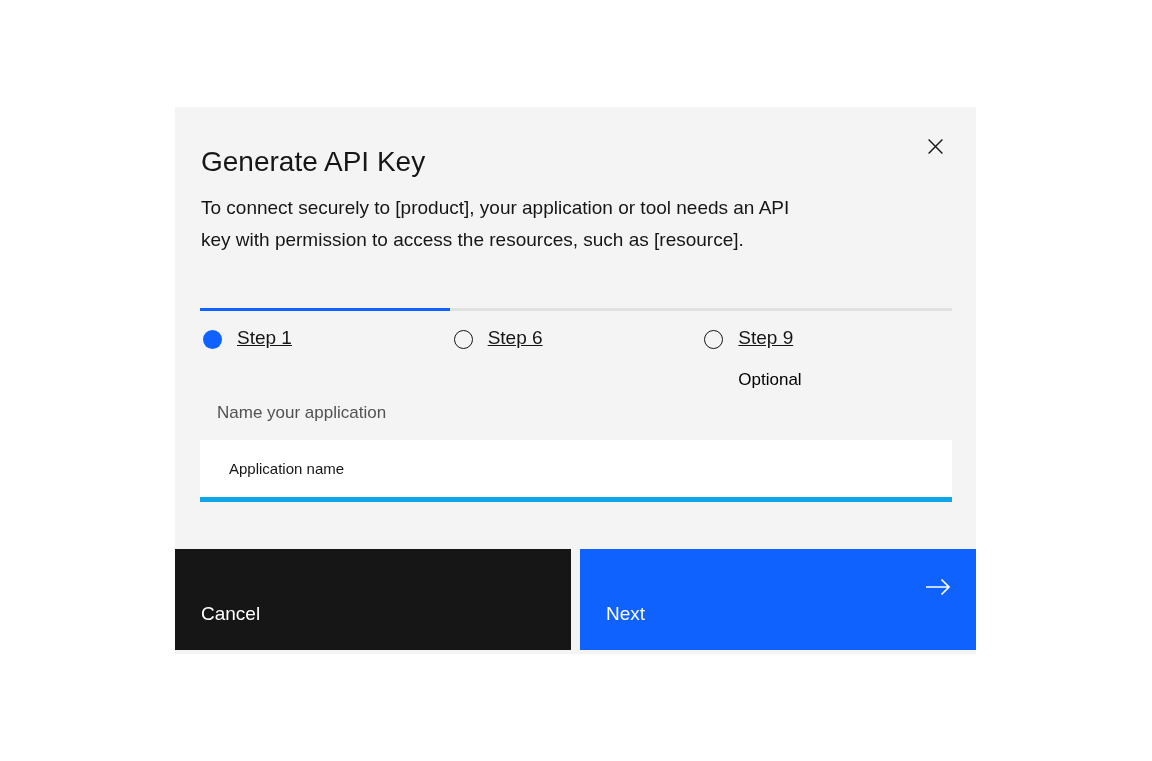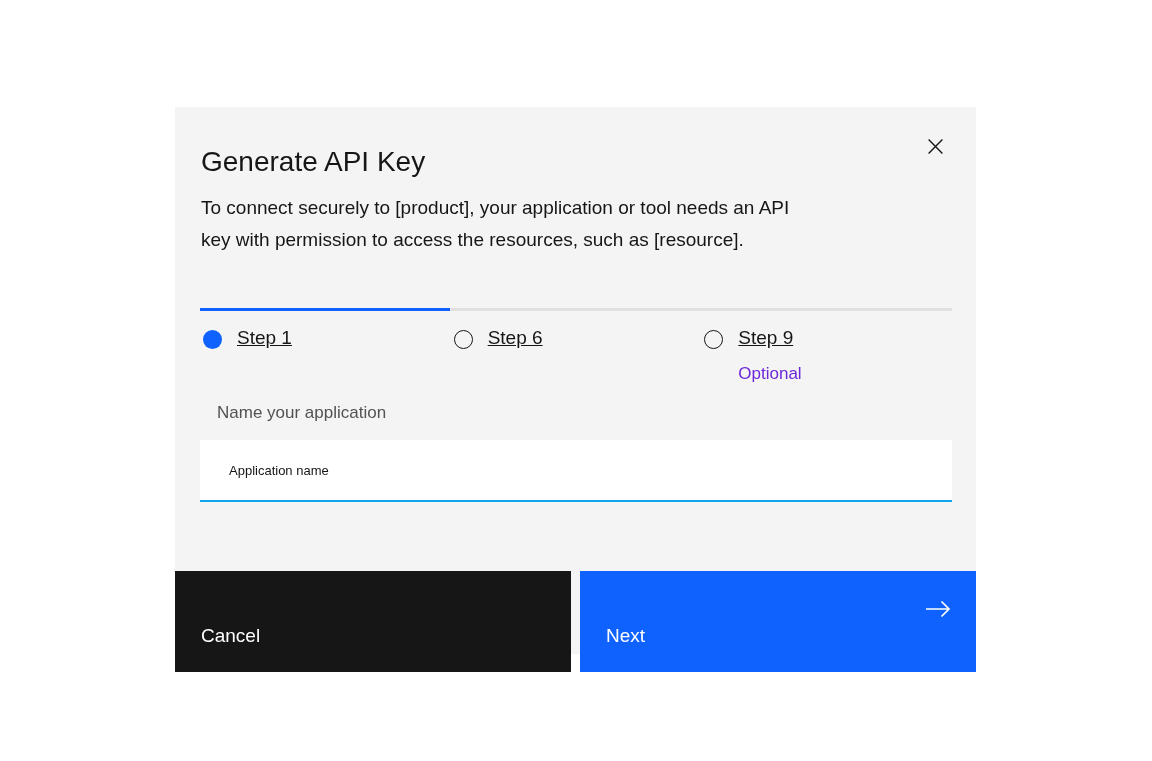--- a/index.html
+++ b/index.html
@@ -75,49 +75,49 @@
   .step-label {
     margin-left: 37px;
     padding-top: 2px;
     font-size: 19px;
     line-height: 25px;
     color: #161616;
     text-decoration: underline;
   }
   .step-sublabel {
     margin-left: 37px;
-    margin-top: 12px;
+    margin-top: 18px;
     font-size: 17px;
     line-height: 23px;
-    color: #6d28d9;
+    color: #000000;
   }
   .field-label {
     position: absolute;
     left: 26px; top: 295px;
     font-size: 17px;
     line-height: 22px;
     color: #525252;
     margin-left: 16px;
   }
   .text-input {
     position: absolute;
     left: 25px; top: 333px;
     width: 752px; height: 62px;
     background: #ffffff;
     border: none;
-    border-bottom: 2px solid #0ea5e9;
+    border-bottom: 5px solid #0ea5e9;
     padding: 0 16px 0 29px;
     font-family: "Liberation Sans", sans-serif;
-    font-size: 13px;
+    font-size: 15px;
     color: #161616;
     outline: none;
   }
   .modal-footer {
     position: absolute;
-    left: 0; top: 464px;
+    left: 0; top: 442px;
     width: 801px; height: 101px;
     display: flex;
   }
   .btn {
     width: 50%;
     height: 101px;
     border: none;
     text-align: left;
     padding: 28px 0 0 26px;
     font-family: "Liberation Sans", sans-serif;

